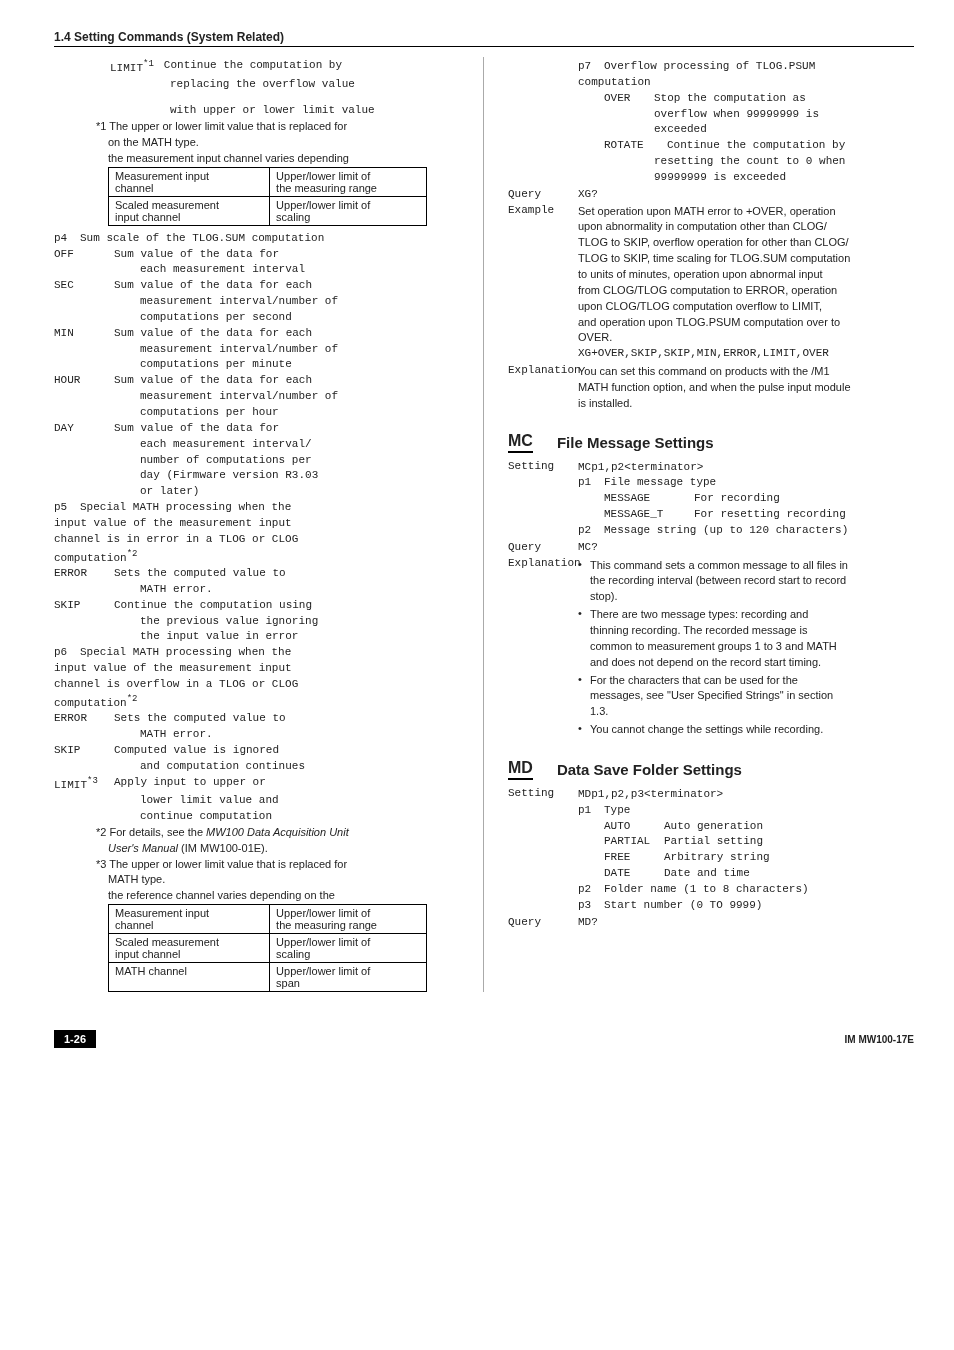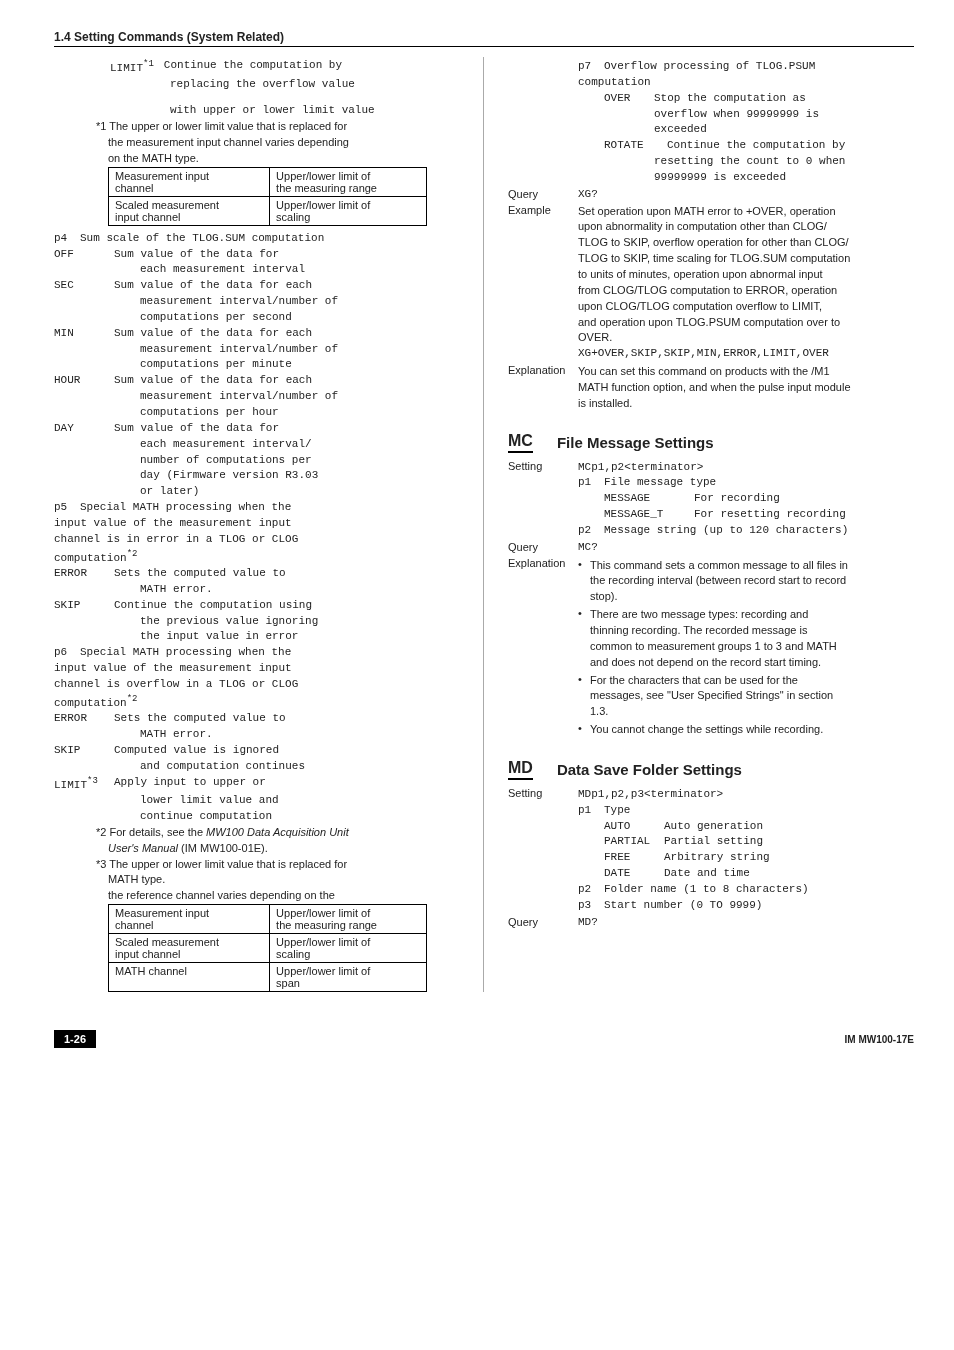--- a/index.html
+++ b/index.html
@@ -50,21 +50,21 @@
     font-family: Arial, Helvetica, sans-serif;
     font-size: 11px;
   }
   table.limits td {
     border: 1px solid #000;
     padding: 2px 6px;
     vertical-align: top;
   }
   .sup { vertical-align: super; font-size: 9px; }
   .key-row { display: flex; margin: 1px 0; line-height: 1.35; }
-  .key-label { width: 70px; flex: 0 0 auto; font-family: Liberation Sans, sans-serif; font-size: 11px;}
+  .key-label { width: 70px; flex: 0 0 auto; font-family: Liberation Mono, monospace; font-size: 11px;}
   .key-body { flex: 1 1 auto; }
   .cmd-heading {
     display: flex;
     align-items: center;
     gap: 24px;
     margin-top: 20px;
     margin-bottom: 6px;
   }
   .cmd-code {
     font-weight: bold;
@@ -107,22 +107,22 @@
     <div class="col left">
 
       <div class="line" style="margin-left:56px; display:flex;">
         <span class="mono"><span>LIMIT</span><span class="sup">*1</span></span>
         <span class="mono" style="margin-left:10px;">Continue the computation by</span>
       </div>
       <div class="line mono" style="margin-left:116px;">replacing the overflow value</div>
       <div class="line mono" style="margin-left:116px;margin-top:12px;">with upper or lower limit value</div>
 
       <div class="line note" style="margin-left:42px;">*1 The upper or lower limit value that is replaced for</div>
+      <div class="line note" style="margin-left:54px;">on the MATH type.</div>
       <div class="line note" style="margin-left:54px;">the measurement input channel varies depending</div>
-      <div class="line note" style="margin-left:54px;">on the MATH type.</div>
 
       <table class="limits" style="margin-left:54px;">
         <tbody>
             <tr>
           <td><span>Measurement input</span><br><span>channel</span></td>
           <td><span>Upper/lower limit of</span><br><span>the measuring range</span></td>
         </tr>
         <tr>
           <td><span>Scaled measurement</span><br><span>input channel</span></td>
           <td><span>Upper/lower limit of</span><br><span>scaling</span></td>

